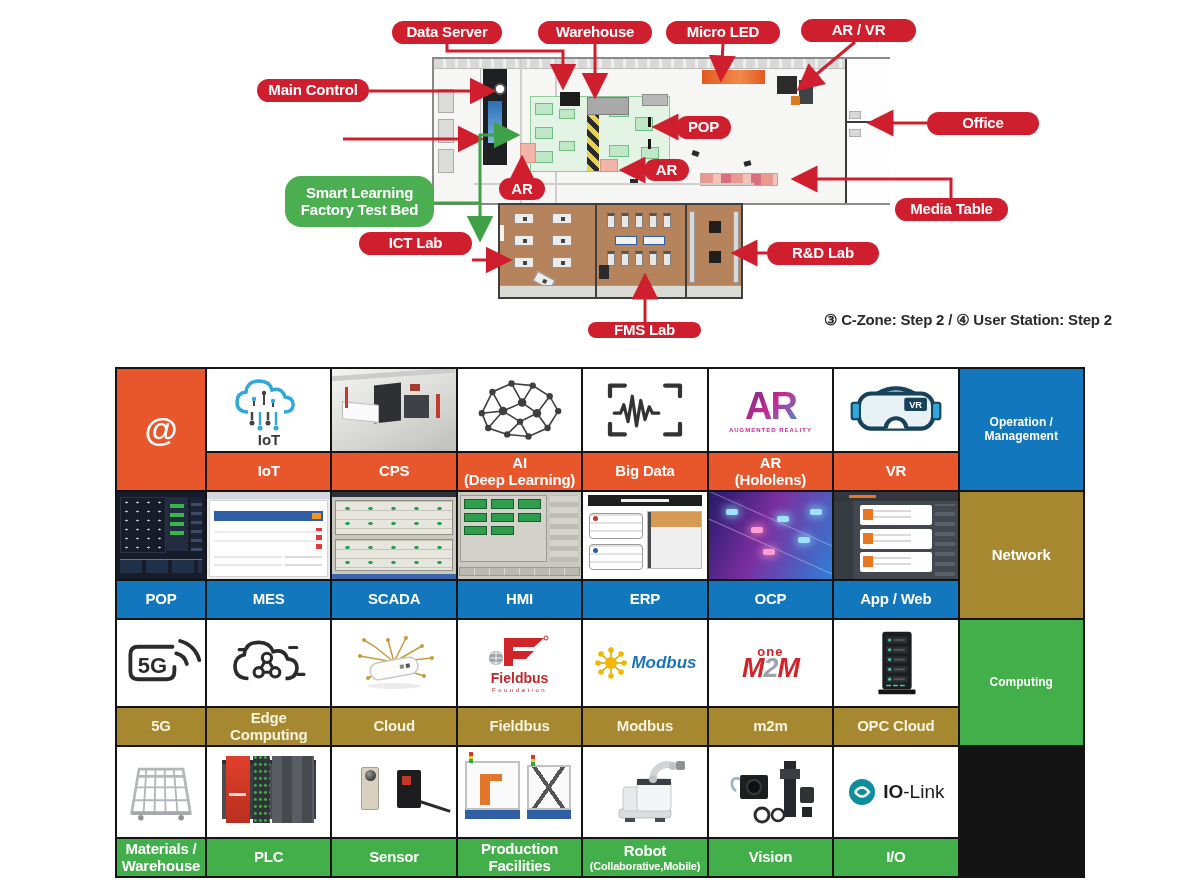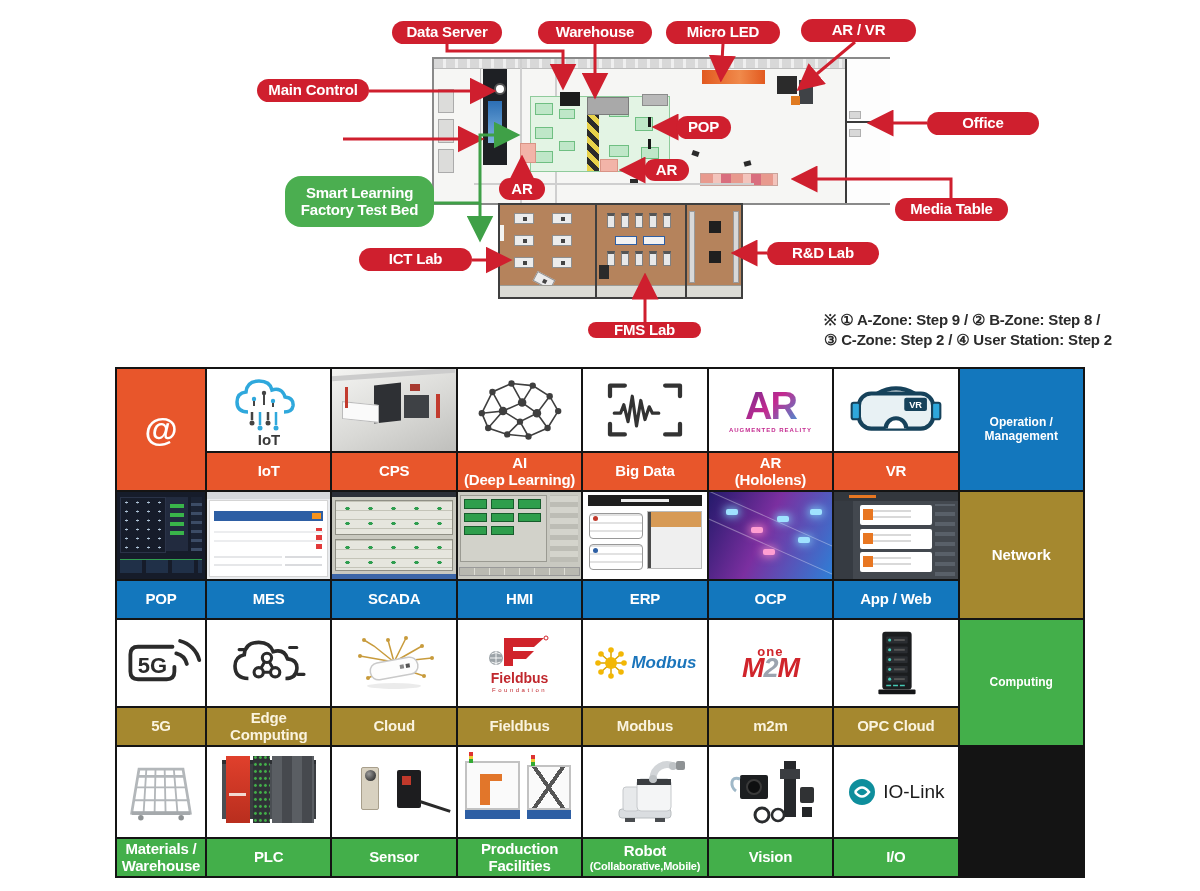--- a/index.html
+++ b/index.html
@@ -85,21 +85,21 @@
   .ar-sub{font-size:6px;font-weight:bold;letter-spacing:1px;color:#C4298F;text-align:center;margin-top:2px}
   .fb-name{font-size:14px;font-weight:bold;color:#C0272D}
   .fb-sub{font-size:6px;color:#C0272D;letter-spacing:2.5px;margin-top:1px}
   .modbus-txt{font-size:17px;font-weight:bold;font-style:italic;color:#1B75BB}
   .m2m{line-height:.85;text-align:center}
   .m2m .one{display:block;font-size:13px;font-weight:bold;color:#D0242B;letter-spacing:1px}
   .m2m .big{font-size:27px;font-weight:bold;font-style:italic;letter-spacing:-1px}
   .m2m .red{color:#D0242B}.m2m .gy{color:#9CA3AF}
   .iol{display:flex;align-items:center;gap:6px}
   .iol .txt{font-size:19px;color:#1B1B1B}
-  .iol .io{font-weight:normal}
+  .iol .io{font-weight:bold}
   
   .pop-shot{background:#161C2A}
   .pop-shot .pl{left:3%;top:6%;width:50%;height:62%;border:1px solid #2A3348;
      background-image:radial-gradient(#AFC4D8 1px,transparent 1.4px);background-size:11px 9px}
   .pop-shot .pr{left:56%;top:6%;width:25%;height:62%;background:#222B3F;padding-top:2px;box-sizing:border-box}
   .pop-shot .pr b{position:static;height:4px;margin:5px 4px;background:#39B54A}
   .pop-shot .pf{left:84%;top:6%;width:13%;height:62%;background:#1B2334;
      background-image:repeating-linear-gradient(0deg,#3C4C66 0 3px,transparent 3px 9px)}
   .pop-shot .pb{left:3%;bottom:7%;width:94%;height:15%;border-top:1px solid #2F9E4F;
      background:repeating-linear-gradient(90deg,#203048 0 22px,#161C2A 22px 26px)}
@@ -326,26 +326,25 @@
   <div class="co" style="left:666px;top:21px;width:114px;height:23px">Micro LED</div>
   <div class="co" style="left:801px;top:19px;width:115px;height:23px">AR / VR</div>
   <div class="co" style="left:257px;top:79px;width:112px;height:23px">Main Control</div>
   <div class="co green" style="left:285px;top:176px;width:149px;height:51px;border-radius:16px">Smart Learning
 Factory Test Bed</div>
   <div class="co" style="left:676px;top:116px;width:55px;height:23px">POP</div>
   <div class="co" style="left:644px;top:159px;width:45px;height:22px">AR</div>
   <div class="co" style="left:499px;top:178px;width:46px;height:22px">AR</div>
   <div class="co" style="left:927px;top:112px;width:112px;height:23px">Office</div>
   <div class="co" style="left:895px;top:198px;width:113px;height:23px">Media Table</div>
-  <div class="co" style="left:359px;top:248px;width:113px;height:23px">ICT Lab</div>
+  <div class="co" style="left:359px;top:232px;width:113px;height:23px">ICT Lab</div>
   <div class="co" style="left:767px;top:242px;width:112px;height:23px">R&amp;D Lab</div>
   <div class="co" style="left:588px;top:322px;width:113px;height:16px">FMS Lab</div>
 
   <div class="note">
-    <span>※ ① A-Zone: Step 9 / ② B-Zone: Step 8 /</span>
     <span>③ C-Zone: Step 2 / ④ User Station: Step 2</span>
   </div>
 </div>
 
 <div class="grid">
 
   <div class="rowhead at">@</div>
 
   <div class="cell r1">
     <div class="cimg">

